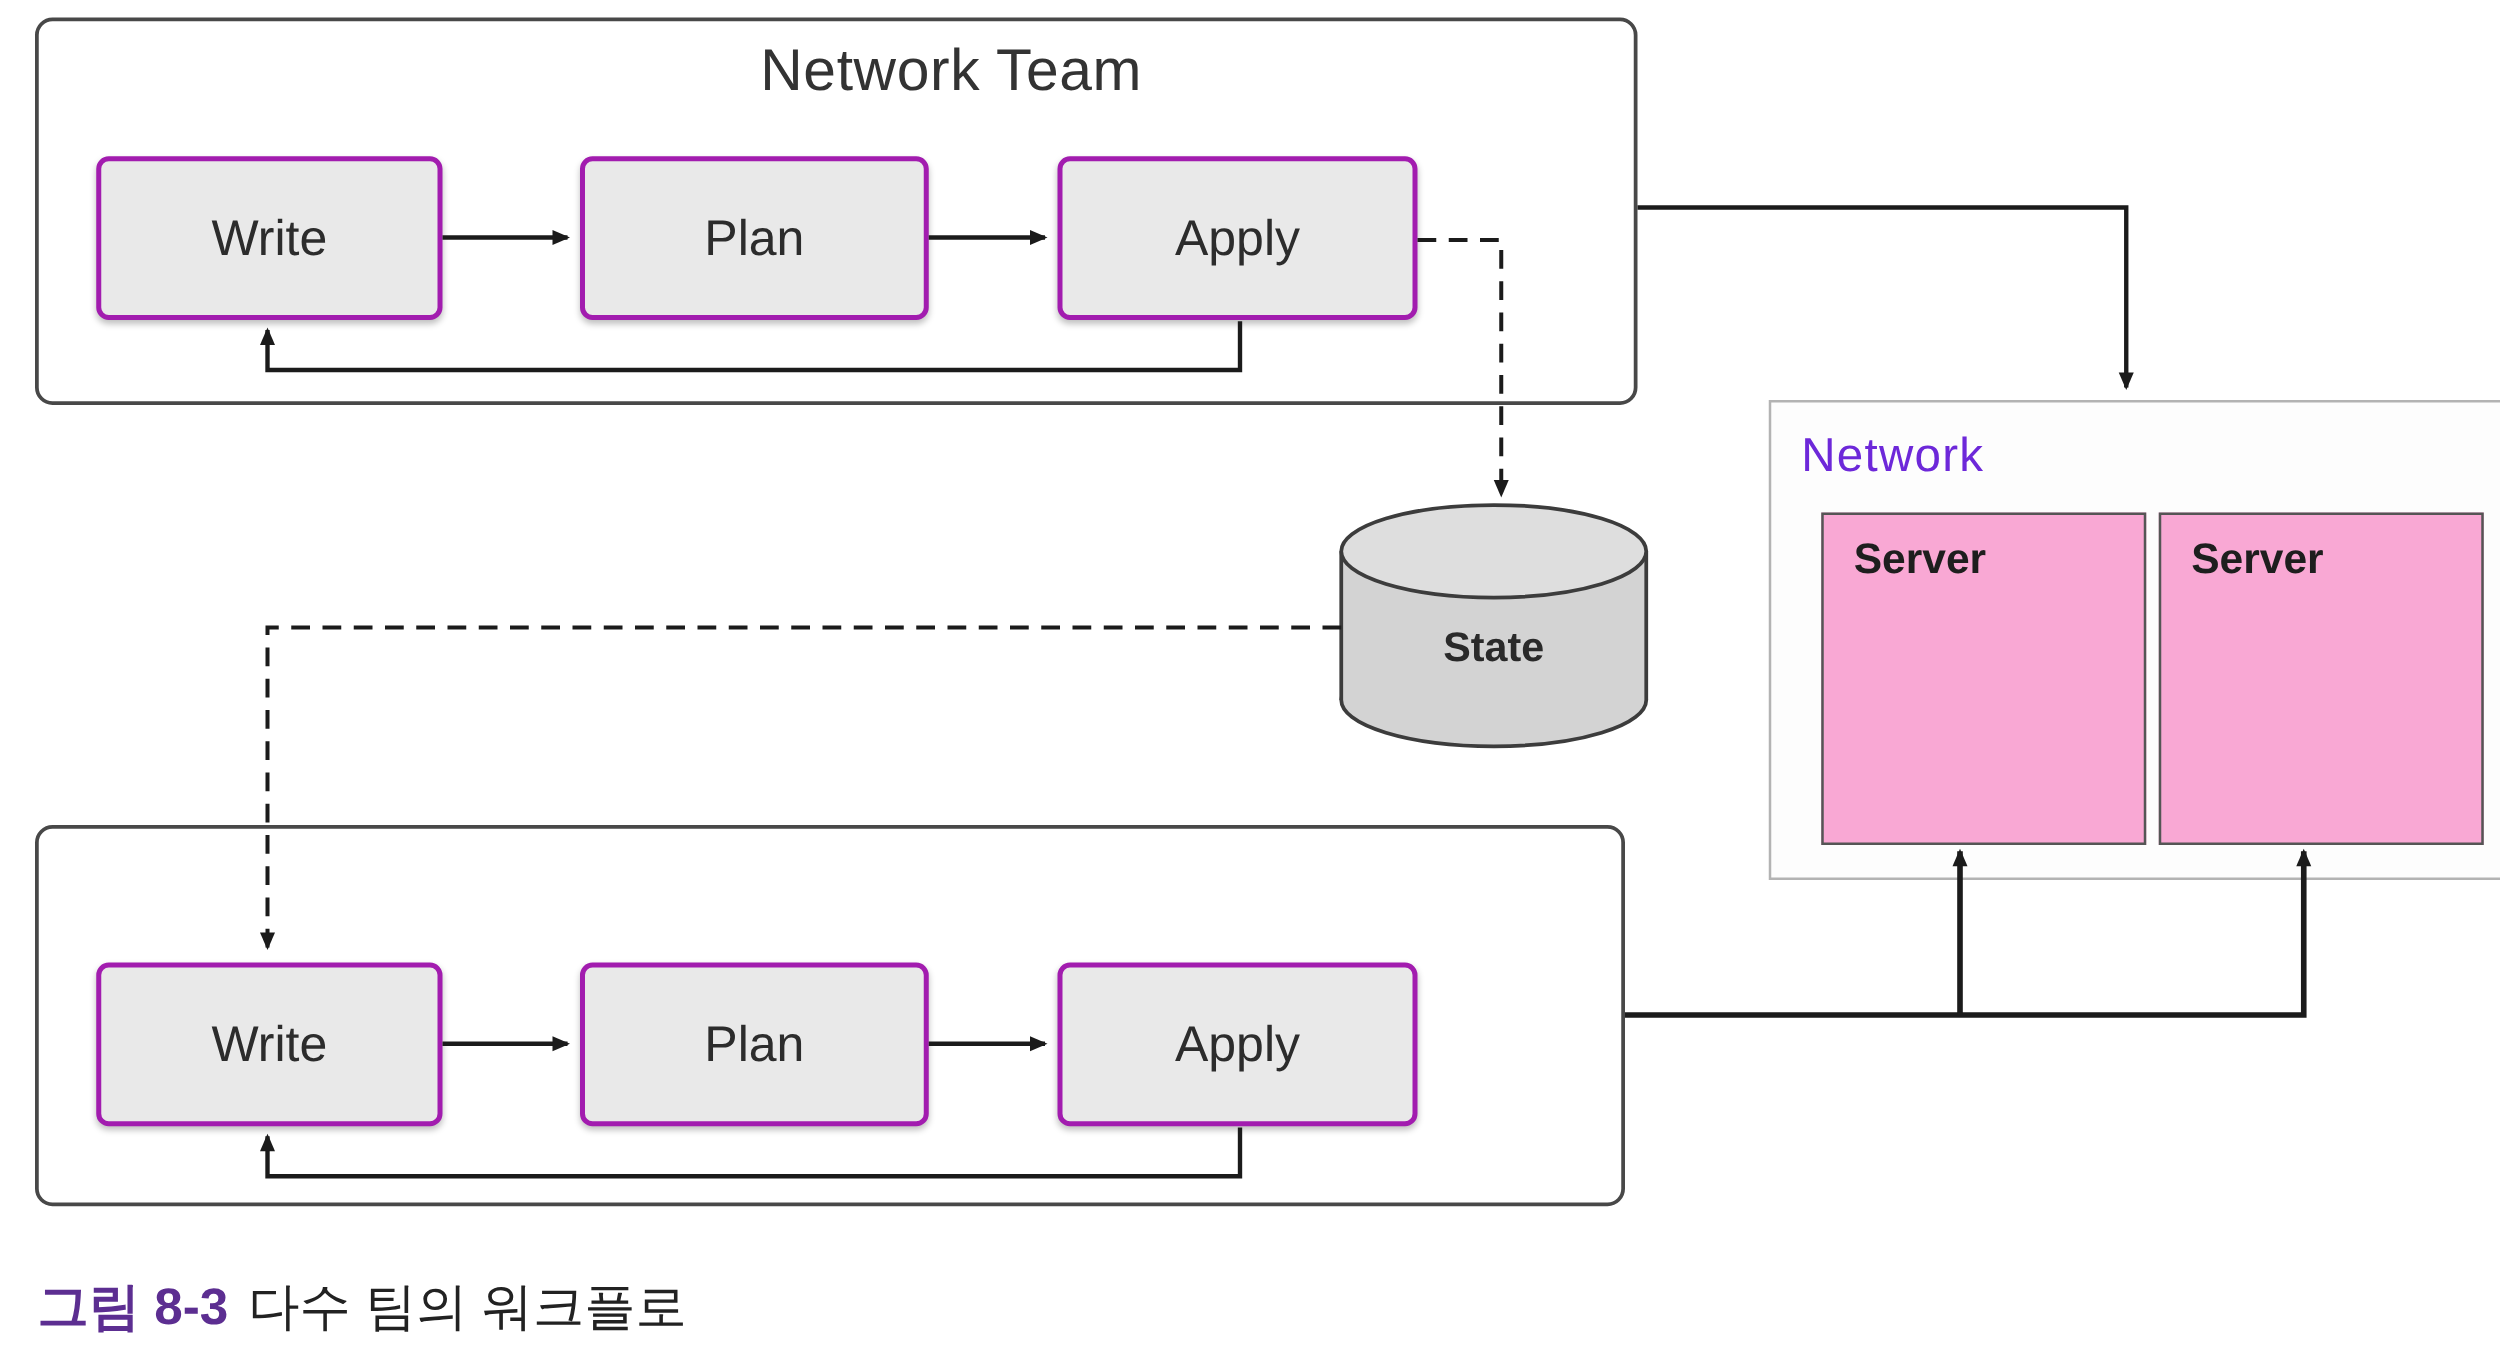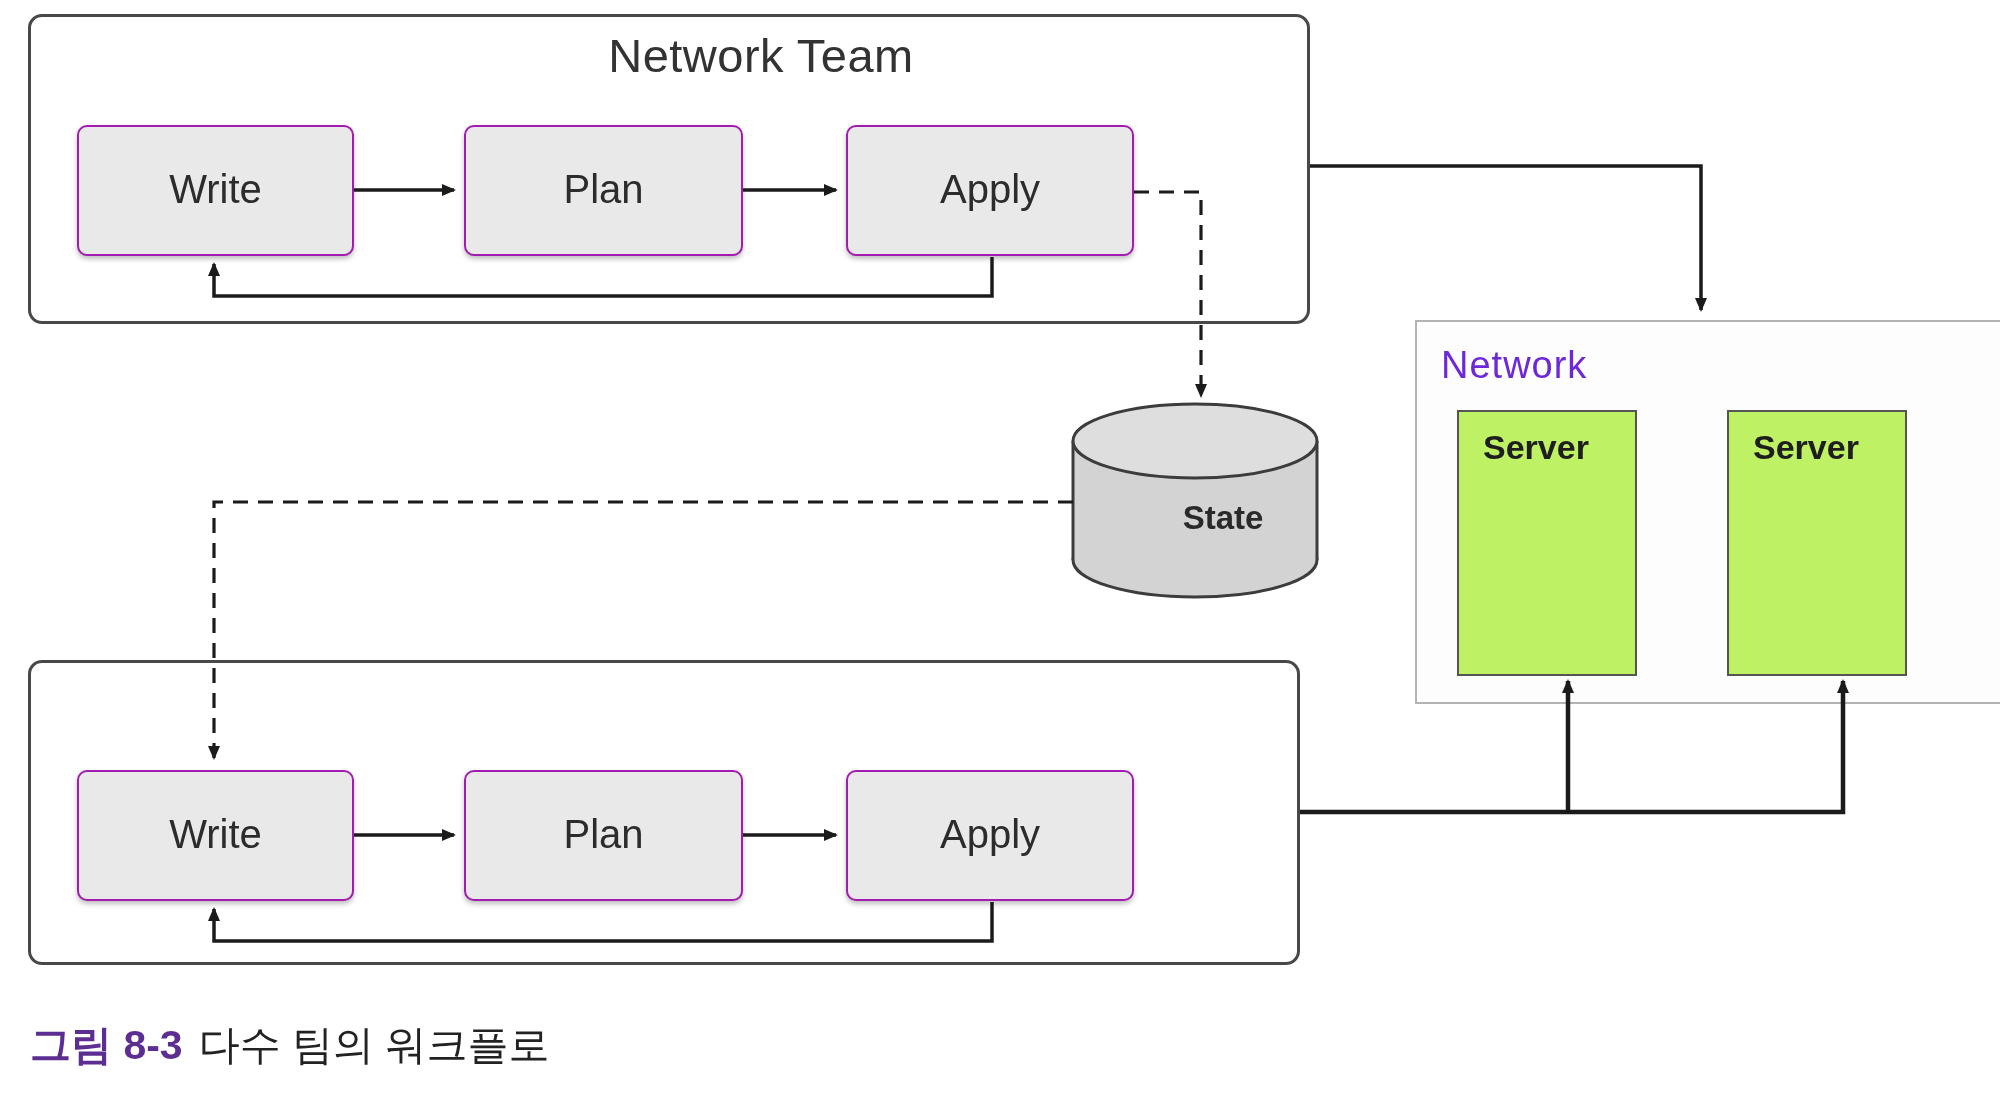--- a/index.html
+++ b/index.html
@@ -33,21 +33,21 @@
     z-index: 1;
   }
   .team-title.nt { left: 28px; top: 28px;  width: 1466px; }
   .team-title.st { left: 28px; top: 678px; width: 1272px; }
 
   
   .proc {
     position: absolute;
     height: 131px;
     background: #e9e9e9;
-    border: 2px solid #a21caf;
+    border: 4px solid #a21caf;
     border-radius: 10px;
     box-sizing: border-box;
     box-shadow: 0 3px 5px rgba(0,0,0,0.25);
     font-size: 40px;
     color: #2c2c2c;
     text-align: center;
     line-height: 125px;
     z-index: 1;
   }
   .nt-write { left: 77px;  top: 125px; width: 277px; }
@@ -70,22 +70,22 @@
   .net-zone-label {
     position: absolute;
     left: 24px; top: 22px;
     font-size: 38px;
     color: #6d28d9;
     letter-spacing: 1px;
   }
   .server-box {
     position: absolute;
     top: 88px;
-    width: 180px; height: 266px;
-    background: #bef264;
+    width: 260px; height: 266px;
+    background: #f9a8d4;
     border: 2.5px solid #555555;
     box-sizing: border-box;
   }
   .server-box.s1 { left: 40px;  }
   .server-box.s2 { left: 310px; }
   .server-label {
     position: absolute;
     left: 24px; top: 16px;
     font-size: 34px;
     font-weight: bold;
@@ -107,21 +107,20 @@
   
   .state-label {
     position: absolute;
     left: 1073px; top: 499px;
     width: 244px;
     text-align: center;
     font-size: 33px;
     font-weight: bold;
     color: #2a2a2a;
     z-index: 3;
-    padding-left: 28px;
   }
 
   
   .caption {
     position: absolute;
     left: 30px; top: 1018px;
     font-size: 41px;
     z-index: 1;
     white-space: nowrap;
   }

